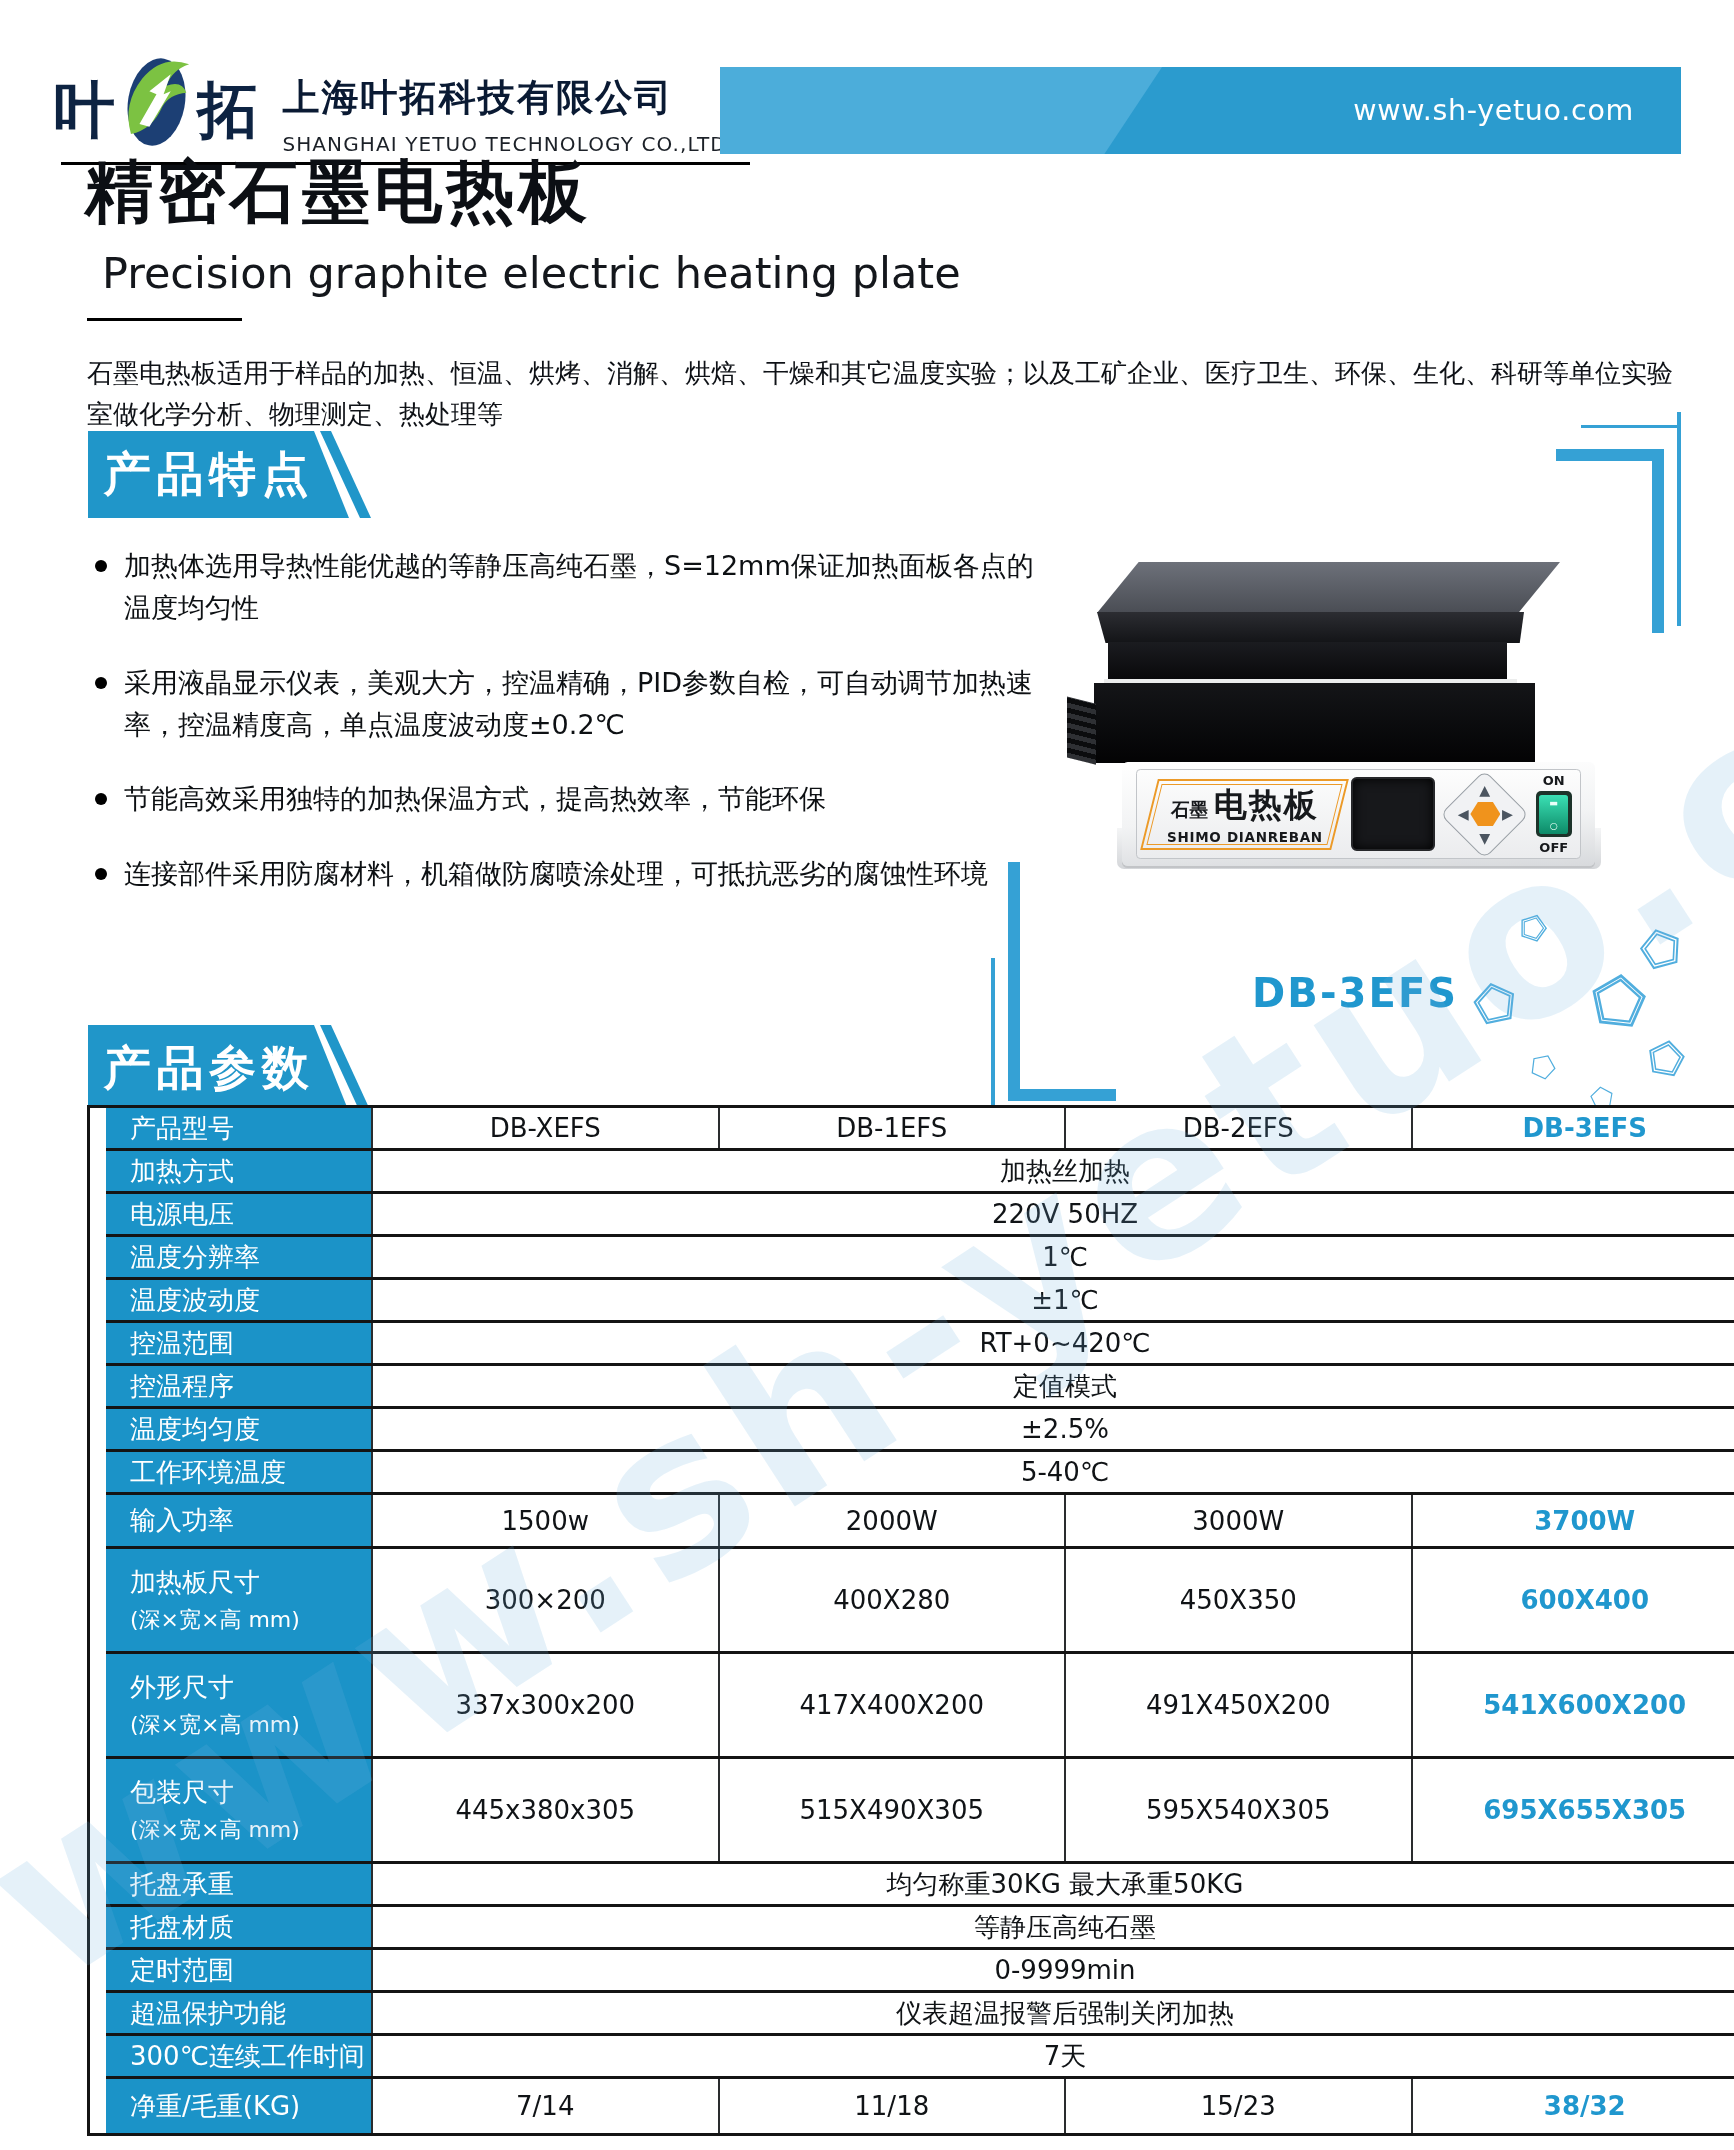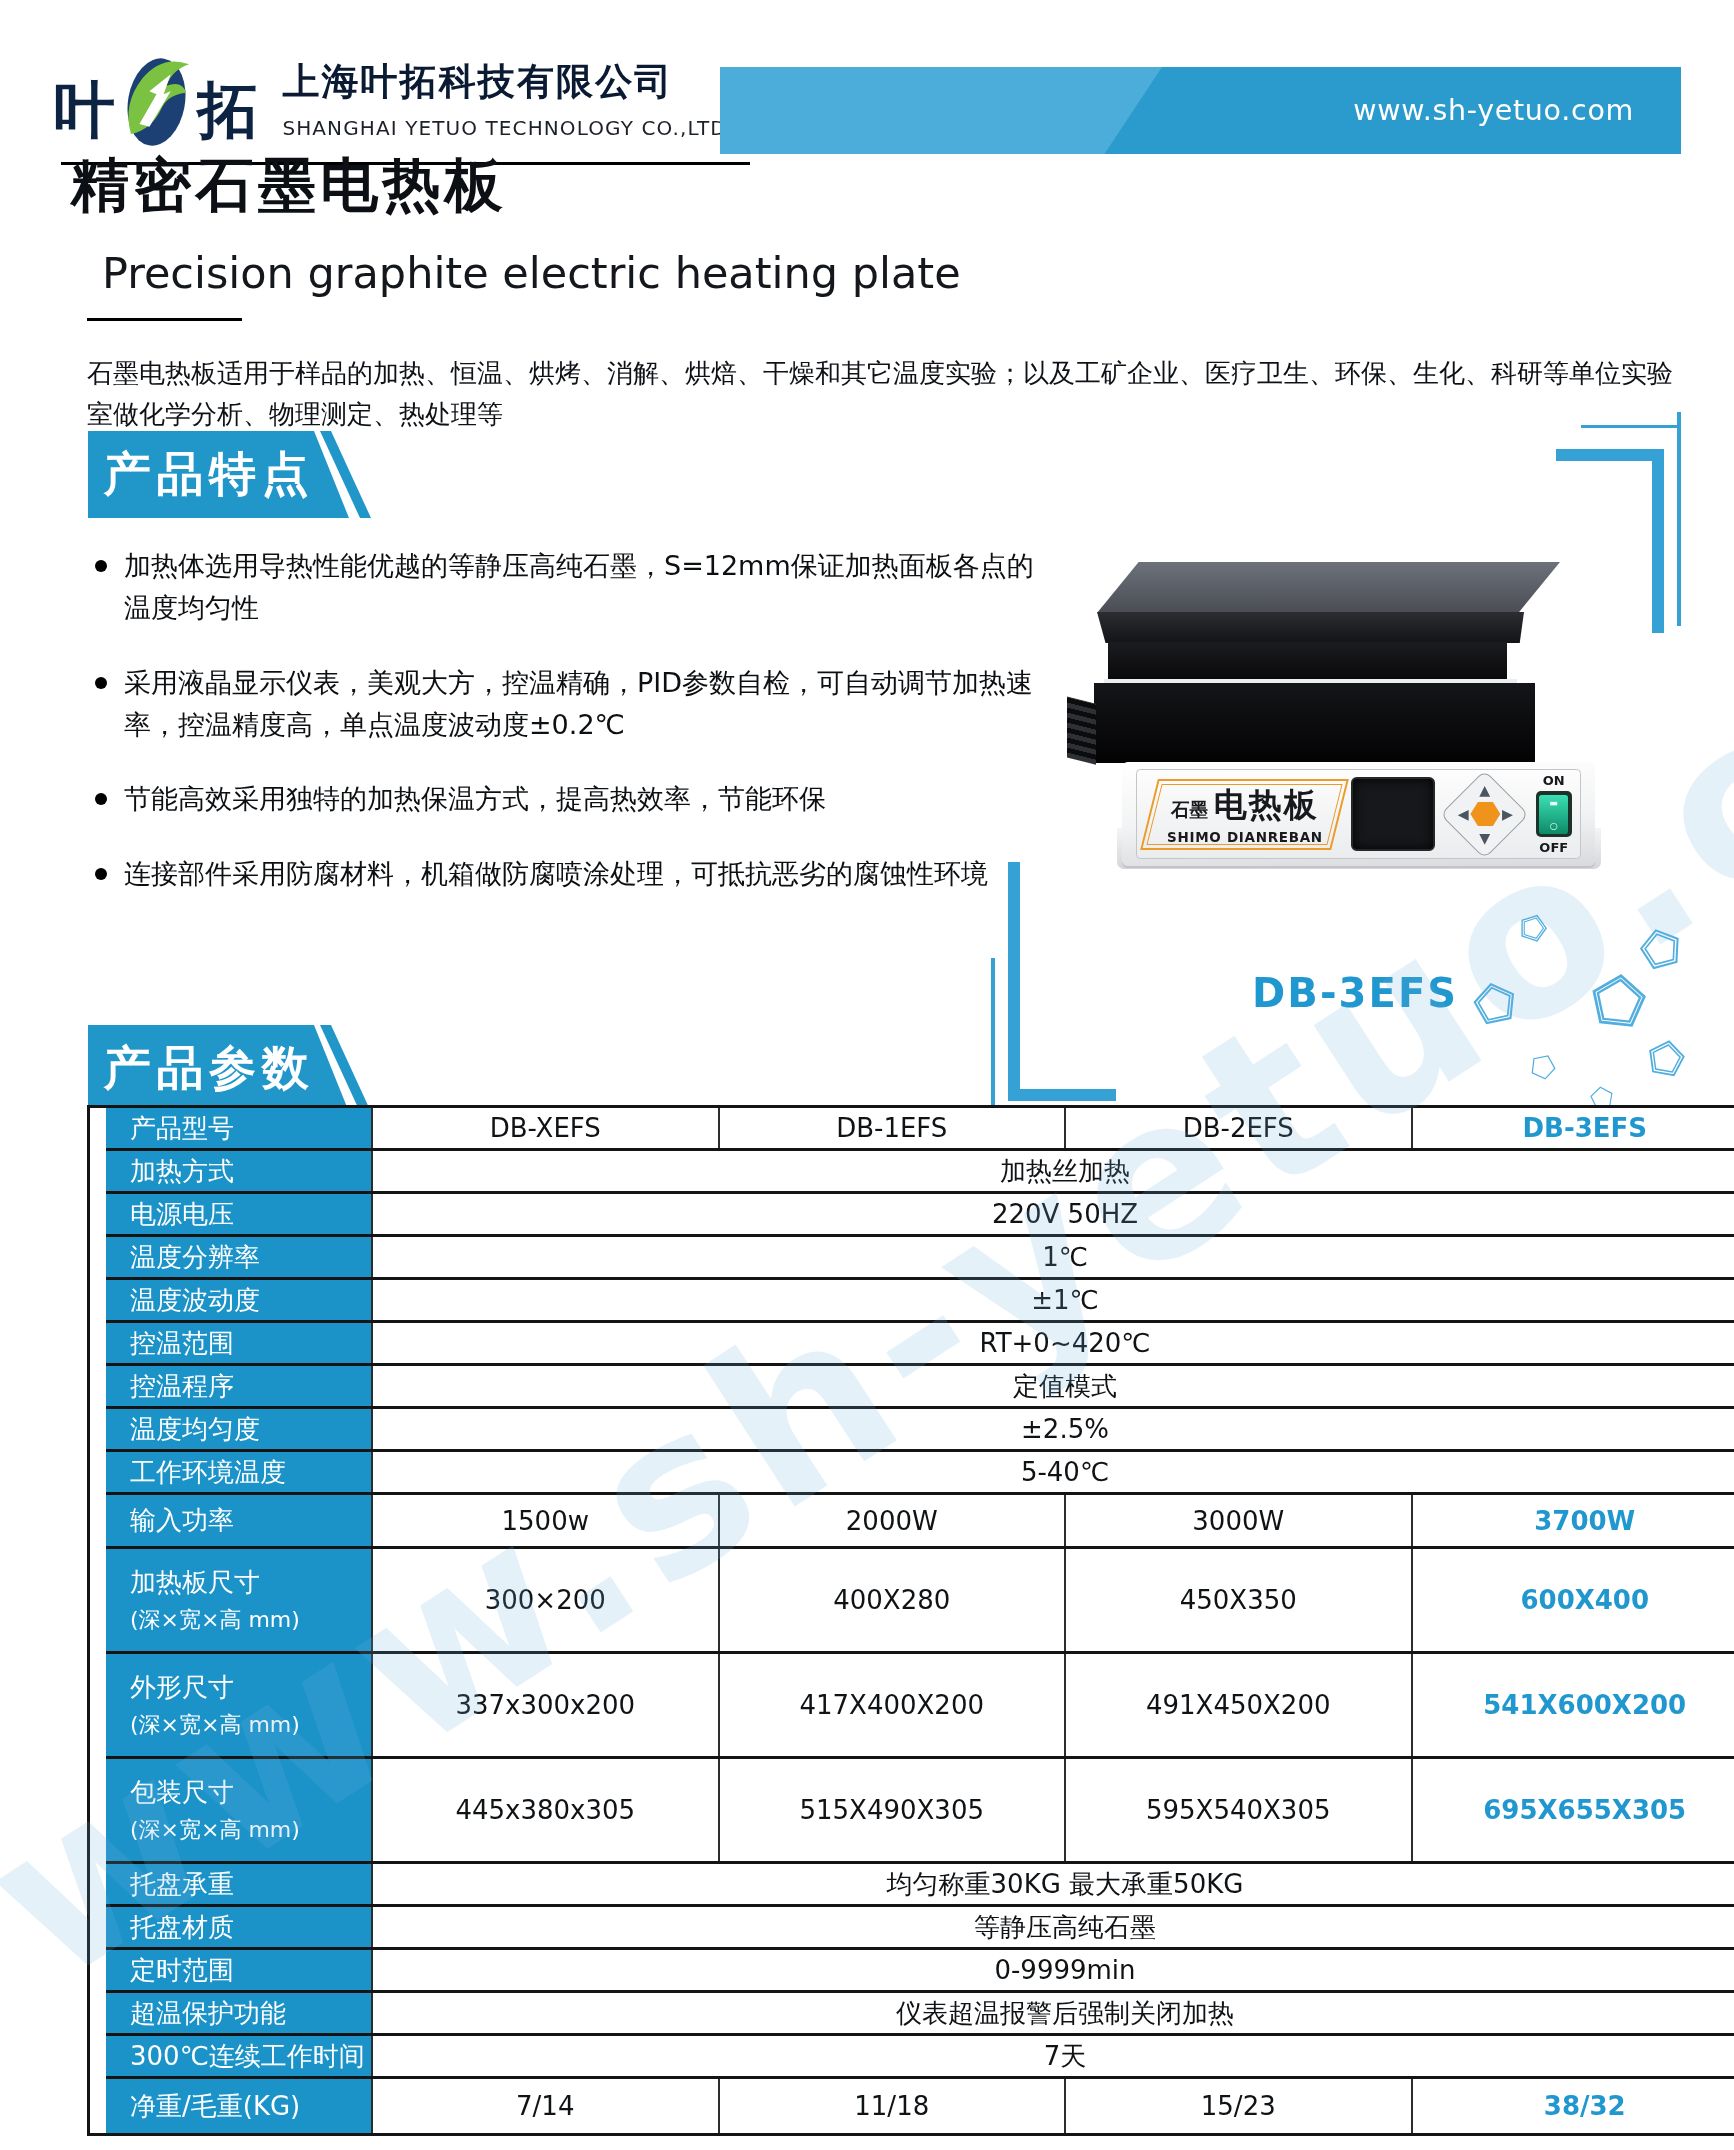--- a/index.html
+++ b/index.html
@@ -9,32 +9,32 @@
     background: #fff; overflow: hidden;
     font-family: "DejaVu Sans", "Liberation Sans", sans-serif; color:#111;
     margin: 0 auto;
   }
   .abs { position:absolute; }
 
   
   .logo-row { left:54px; top:50px; display:flex; align-items:flex-start; }
   .logo-char { font-size:61px; font-weight:900; color:#0d2342; line-height:1; margin-top:28.5px; }
   .logo-mark { width:71px; height:104px; margin:0 5.7px; }
-  .company { margin-left:24px; margin-top:7px; }
+  .company { margin-left:24px; margin-top:23px; }
   .company-cn { font-size:37px; font-weight:900; color:#0a1a33; letter-spacing:2.1px; }
   .company-en { font-size:20px; color:#1c2128; letter-spacing:1.1px; margin-top:8.5px; font-weight:500; }
   .header-rule { left:61px; top:162px; width:689px; height:2.8px; background:#000; }
   .top-banner { left:720px; top:67px; width:961px; height:87px; background:#4cadda; }
   .banner-dark { position:absolute; inset:0; background:#2b9bce;
     clip-path: polygon(46% 0, 100% 0, 100% 100%, 40% 100%); }
   .website { position:absolute; right:47px; top:0; line-height:87px; font-size:28.5px;
     color:#fff; letter-spacing:0.7px; }
 
   
-  .title-cn { left:71px; top:147px; font-size:58px; font-weight:900; color:#0c0f14; letter-spacing:4.3px;text-align:center; }
+  .title-cn { left:85px; top:147px; font-size:68px; font-weight:900; color:#0c0f14; letter-spacing:4.3px;text-align:center; }
   .title-en { left:102px; top:248px; font-size:43px; font-weight:500; color:#14171c; }
   .title-rule { left:87px; top:318px; width:155px; height:2.8px; background:#000; }
   .intro { left:87px; top:353px; width:1602px; font-size:26px; line-height:1.58; color:#0e1116; }
 
   
   .sec-banner { width:399px; height:87px; }
   .sb-main { position:absolute; inset:0; background:#2096c9;
     clip-path: polygon(0 0, 226px 0, 261px 100%, 0 100%); }
   .sb-stripe { position:absolute; inset:0; background:#2096c9;
     clip-path: polygon(232px 0, 243px 0, 283px 100%, 272px 100%); }

